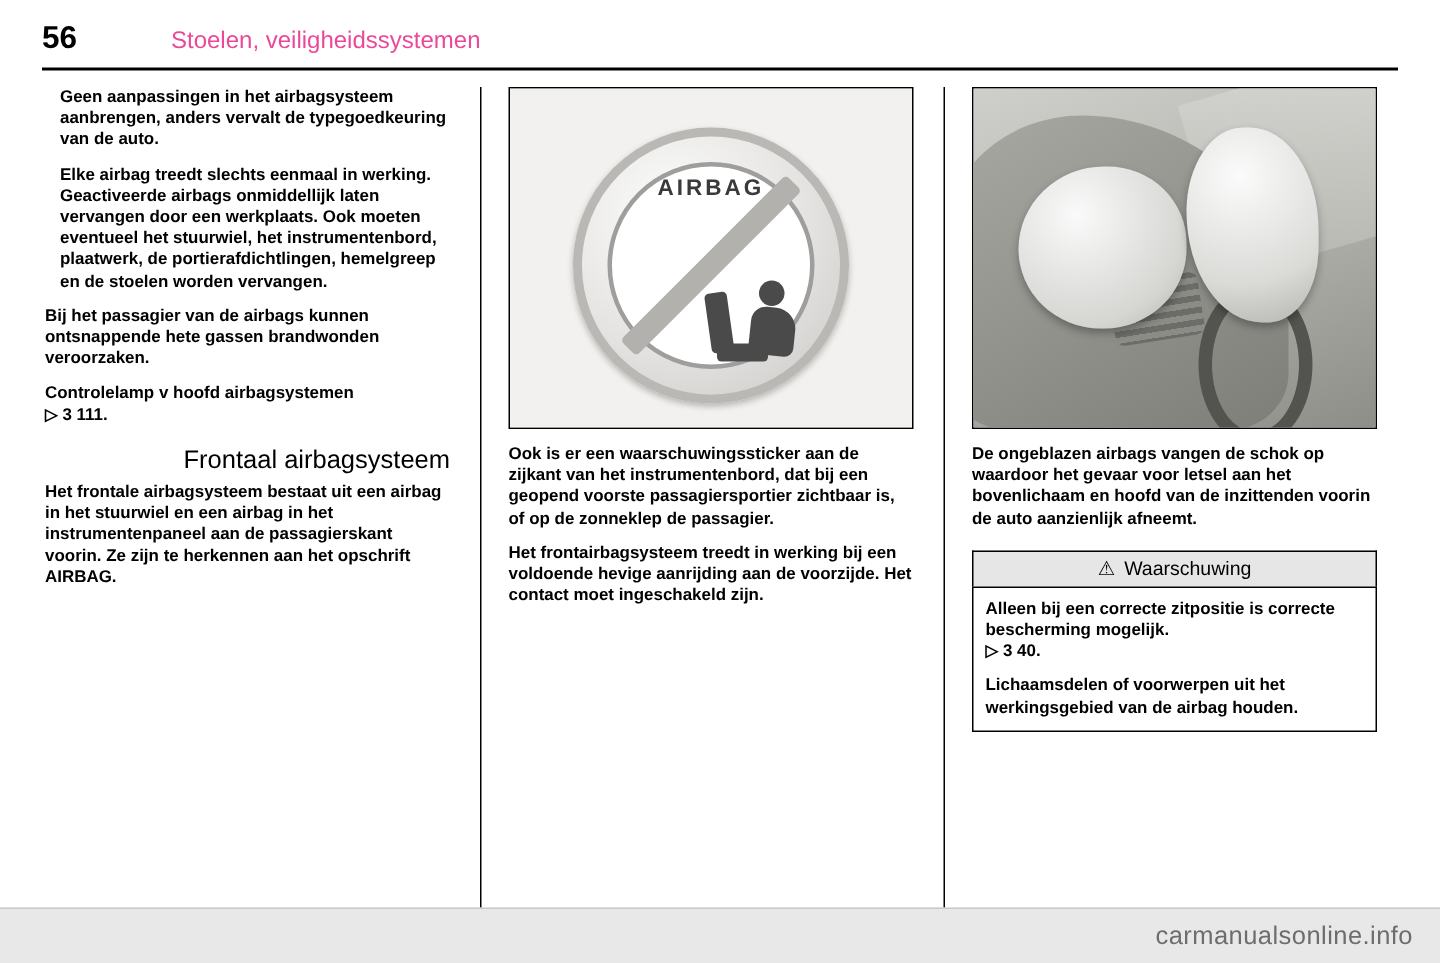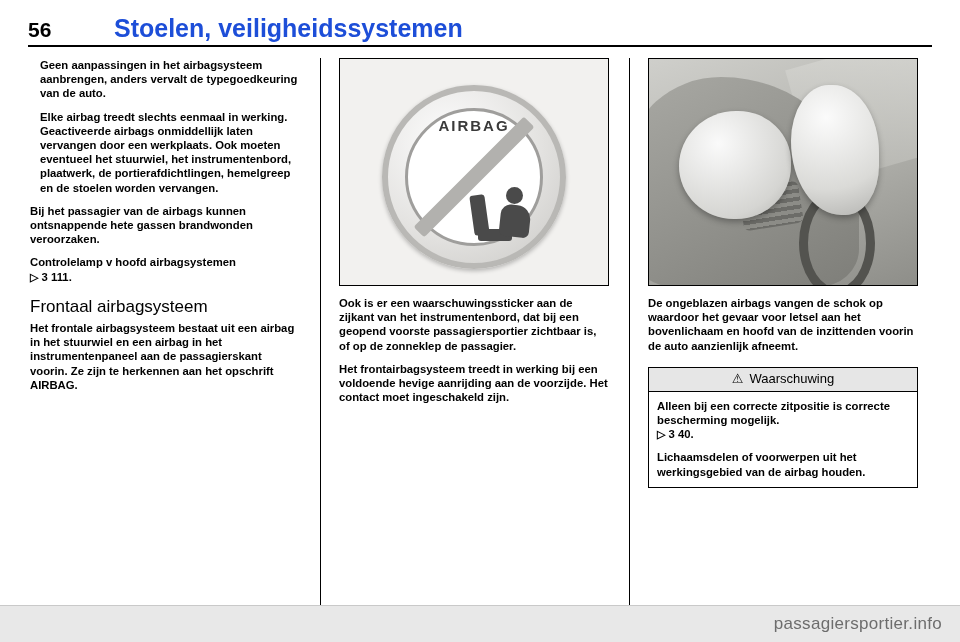--- a/index.html
+++ b/index.html
@@ -32,23 +32,23 @@
     align-items: baseline;
   }
   .page-num {
     font-size: 21px;
     font-weight: bold;
     color: #000;
     letter-spacing: 0px;
     width: 86px;
   }
   .chapter-title {
-    font-size: 25px;
-    font-weight: bold;
-    color: #1d4ed8;
+    font-size: 16px;
+    font-weight: normal;
+    color: #ec4899;
   }
   .header-rule {
     position: absolute;
     left: 28px;
     top: 45px;
     width: 904px;
     height: 2px;
     background: #000;
   }
   
@@ -76,20 +76,21 @@
 
   .bold { font-weight: bold; }
   p { margin: 0 0 9px 0; }
   .indent { margin-left: 10px; }
 
   h2.section {
     font-size: 17px;
     font-weight: normal;
     margin: 16px 0 7px 0;
     color: #000;
+    text-align: right;
   }
 
   
   .img-box {
     width: 270px;
     height: 228px;
     border: 1px solid #000;
     box-sizing: border-box;
     position: relative;
     overflow: hidden;
@@ -358,15 +359,15 @@
       <p>
         <span>Alleen bij een correcte zitpositie is correcte bescherming mogelijk.</span><br>
         <span class="ref-arrow">▷</span>
         <span>3 40.</span>
       </p>
       <p>Lichaamsdelen of voorwerpen uit het werkingsgebied van de airbag houden.</p>
     </div>
   </div>
 
   <div class="footer-bar"></div>
-  <div class="footer-text">passagiersportier.info</div>
+  <div class="footer-text">carmanualsonline.info</div>
 
 </div>
 
 </body></html>

